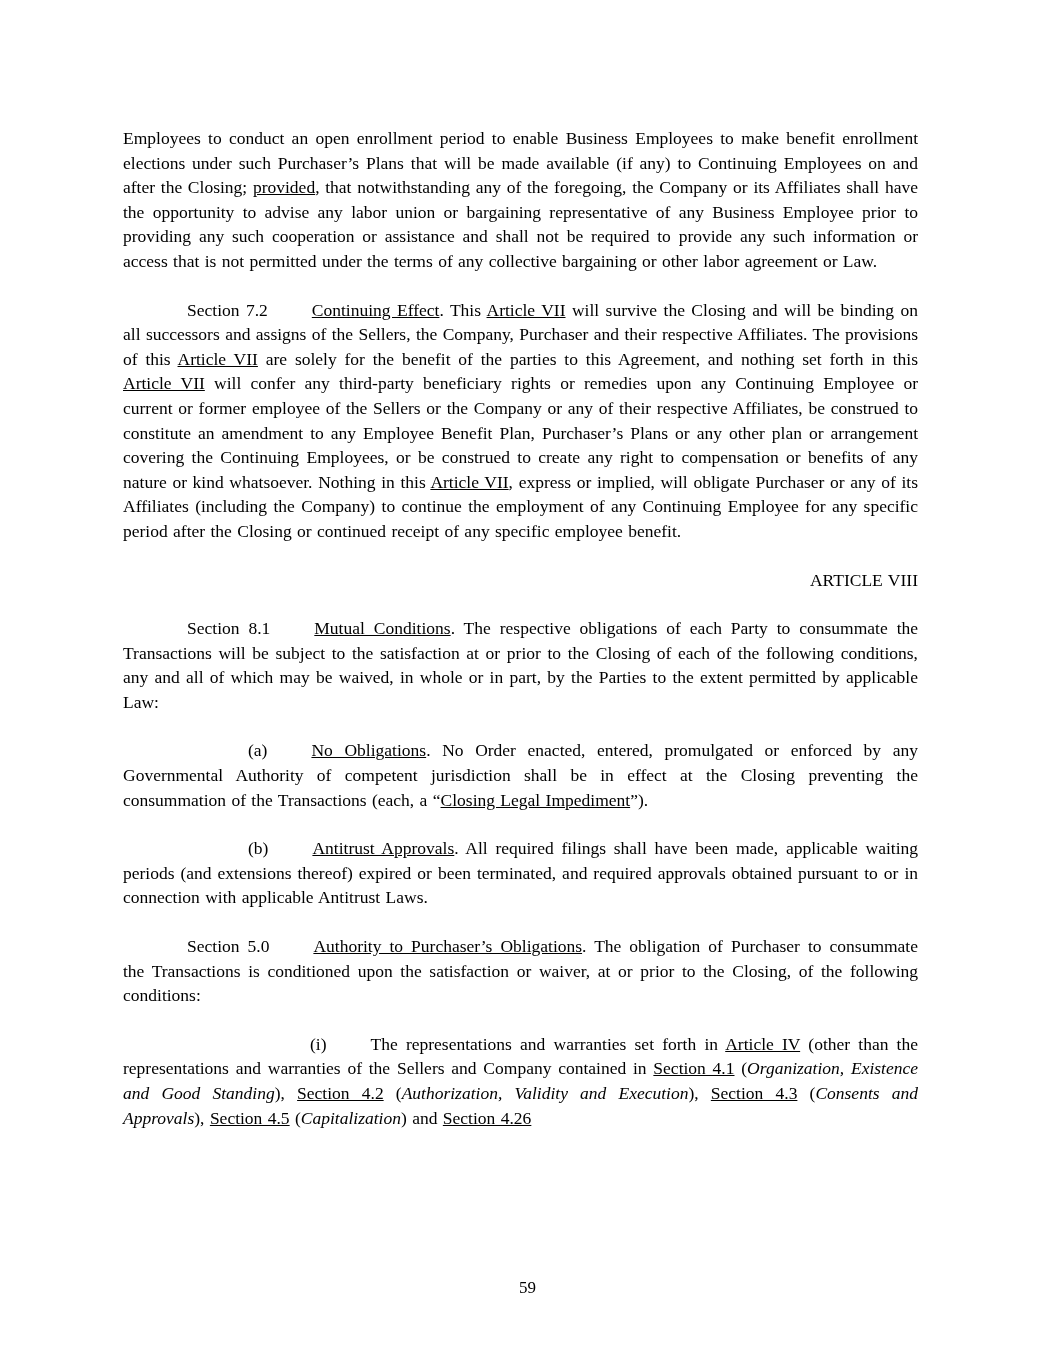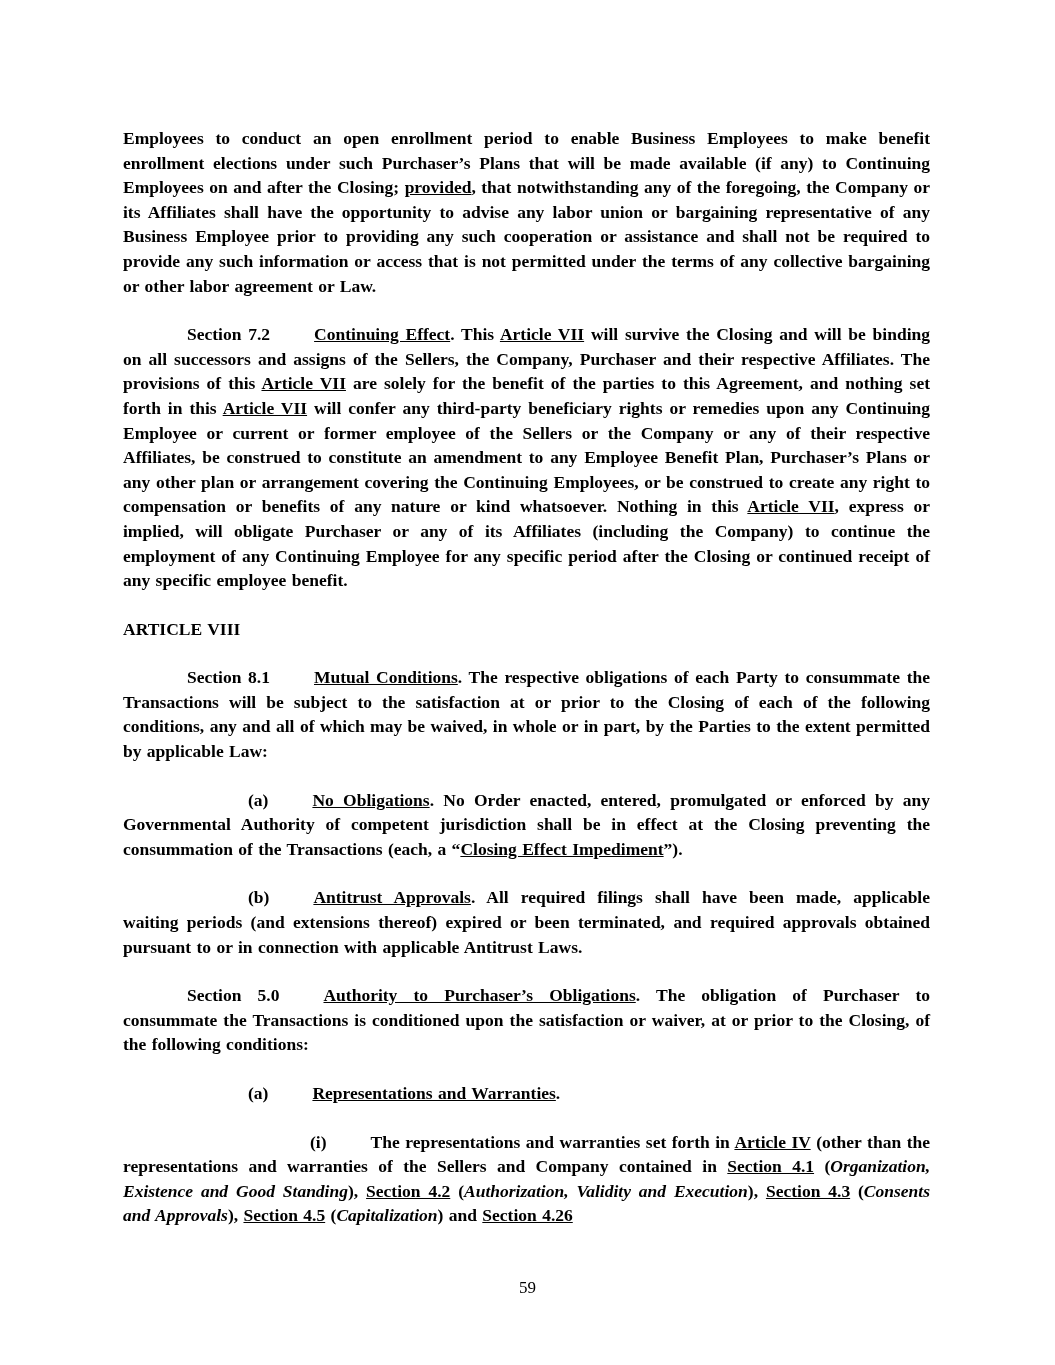--- a/index.html
+++ b/index.html
@@ -20,25 +20,24 @@
     position: absolute;
     left: 123px;
     right: 125px;
     top: 126px;
     text-align: justify;
     font-size: 17.5px;
     line-height: 24.6px;
     word-spacing: 1px;
   }
   p.para {
-    margin: 0 0 24px 0;
-    font-weight: bold;
+    margin: 0 12px 24px 0;
   }
   p.para.heading {
-    text-align: left;
+    text-align: right;
     text-indent: 0;
   }
   .ind1 { text-indent: 64px; }
   .ind2 { text-indent: 125px; }
   .ind3 { text-indent: 187px; }
   .run-u { text-decoration: underline; }
   .run-i { font-style: italic; }
   .tab { display: inline-block; width: 44px; }
   .footer {
     position: absolute;
@@ -51,20 +50,19 @@
 </style>
 </head>
 <body>
 
 <div class="page">
   <div class="content">
       <p class="para"><span>Employees to conduct an open enrollment period to enable Business Employees to make benefit enrollment elections under such Purchaser’s Plans that will be made available (if any) to Continuing Employees on and after the Closing; </span><span class="run-u">provided</span><span>, that notwithstanding any of the foregoing, the Company or its Affiliates shall have the opportunity to advise any labor union or bargaining representative of any Business Employee prior to providing any such cooperation or assistance and shall not be required to provide any such information or access that is not permitted under the terms of any collective bargaining or other labor agreement or Law.</span></p>
       <p class="para ind1"><span>Section 7.2</span><span class="tab"></span><span class="run-u">Continuing Effect</span><span>.  This </span><span class="run-u">Article VII</span><span> will survive the Closing and will be binding on all successors and assigns of the Sellers, the Company, Purchaser and their respective Affiliates.  The provisions of this </span><span class="run-u">Article VII</span><span> are solely for the benefit of the parties to this Agreement, and nothing set forth in this </span><span class="run-u">Article VII</span><span> will confer any third-party beneficiary rights or remedies upon any Continuing Employee or current or former employee of the Sellers or the Company or any of their respective Affiliates, be construed to constitute an amendment to any Employee Benefit Plan, Purchaser’s Plans or any other plan or arrangement covering the Continuing Employees, or be construed to create any right to compensation or benefits of any nature or kind whatsoever.  Nothing in this </span><span class="run-u">Article VII</span><span>, express or implied, will obligate Purchaser or any of its Affiliates (including the Company) to continue the employment of any Continuing Employee for any specific period after the Closing or continued receipt of any specific employee benefit.</span></p>
       <p class="para heading"><span>ARTICLE VIII</span></p>
       <p class="para ind1"><span>Section 8.1</span><span class="tab"></span><span class="run-u">Mutual Conditions</span><span>.   The respective obligations of each Party to consummate the Transactions will be subject to the satisfaction at or prior to the Closing of each of the following conditions, any and all of which may be waived, in whole or in part, by the Parties to the extent permitted by applicable Law:</span></p>
-      <p class="para ind2"><span>(a)</span><span class="tab"></span><span class="run-u">No Obligations</span><span>.   No Order enacted, entered, promulgated or enforced by any Governmental Authority of competent jurisdiction shall be in effect at the Closing preventing the consummation of the Transactions (each, a “</span><span class="run-u">Closing Effect Impediment</span><span>”).</span></p>
+      <p class="para ind2"><span>(a)</span><span class="tab"></span><span class="run-u">No Obligations</span><span>.   No Order enacted, entered, promulgated or enforced by any Governmental Authority of competent jurisdiction shall be in effect at the Closing preventing the consummation of the Transactions (each, a “</span><span class="run-u">Closing Legal Impediment</span><span>”).</span></p>
       <p class="para ind2"><span>(b)</span><span class="tab"></span><span class="run-u">Antitrust Approvals</span><span>.  All required filings shall have been made, applicable waiting periods (and extensions thereof) expired or been terminated, and required approvals obtained pursuant to or in connection with applicable Antitrust Laws.</span></p>
       <p class="para ind1"><span>Section 5.0</span><span class="tab"></span><span class="run-u">Authority to Purchaser’s Obligations</span><span>.  The obligation of Purchaser to consummate the Transactions is conditioned upon the satisfaction or waiver, at or prior to the Closing, of the following conditions:</span></p>
-      <p class="para ind2"><span>(a)</span><span class="tab"></span><span class="run-u">Representations and Warranties</span><span>.</span></p>
       <p class="para ind3"><span>(i)</span><span class="tab"></span><span>The representations and warranties set forth in </span><span class="run-u">Article IV</span><span> (other than the representations and warranties of the Sellers and Company contained in </span><span class="run-u">Section 4.1</span><span> (</span><span class="run-i">Organization, Existence and Good Standing</span><span>), </span><span class="run-u">Section 4.2</span><span> (</span><span class="run-i">Authorization, Validity and Execution</span><span>), </span><span class="run-u">Section 4.3</span><span> (</span><span class="run-i">Consents and Approvals</span><span>), </span><span class="run-u">Section 4.5</span><span> (</span><span class="run-i">Capitalization</span><span>) and </span><span class="run-u">Section 4.26</span></p>
     </div>
   <div class="footer">59</div>
 </div>
 
 </body></html>

